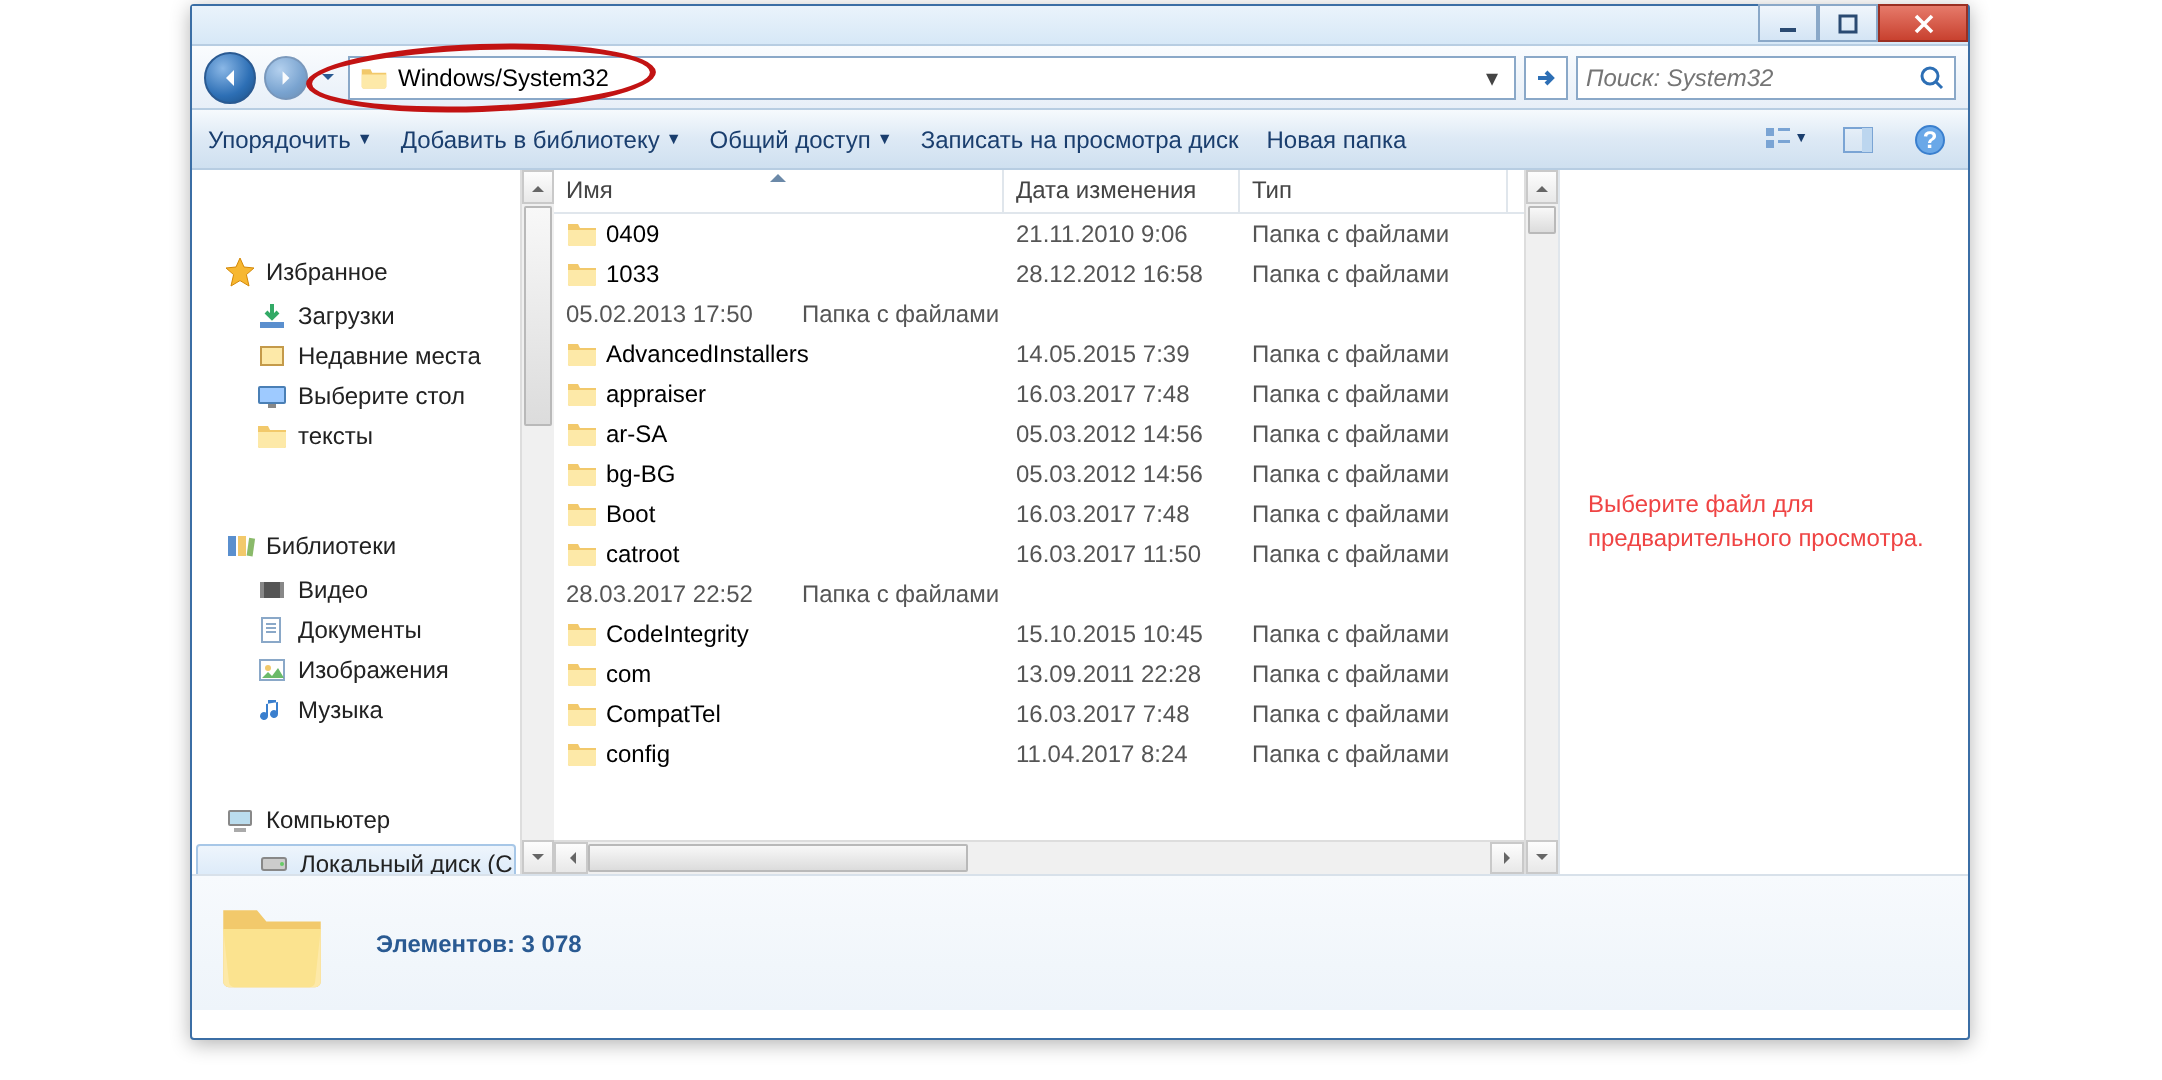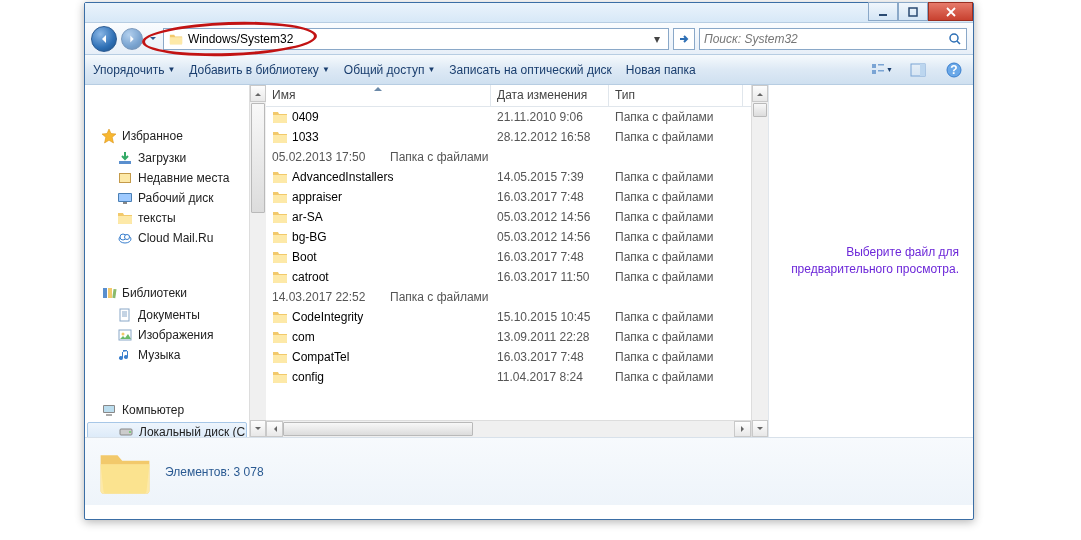--- a/index.html
+++ b/index.html
@@ -1,38 +1,38 @@
 <!DOCTYPE html>
 <html><head>
 <meta charset="utf-8">
 <style>
 * { box-sizing: border-box; margin: 0; padding: 0; font-family: "Segoe UI", Tahoma, sans-serif; font-size: 12px; }
 body { background: #fff; width: 1081px; height: 540px; overflow: hidden; }
 
-.window { position: absolute; left: 84px; top: 2px; width: 890px; height: 518px; background: #fff; border: 1px solid #3b6ea5; border-radius: 2px; box-shadow: 0 2px 10px rgba(0,0,0,0.3); }
+.window { position: absolute; left: 95px; top: 2px; width: 890px; height: 518px; background: #fff; border: 1px solid #3b6ea5; border-radius: 2px; box-shadow: 0 2px 10px rgba(0,0,0,0.3); }
 
 
 .titlebar { height: 20px; background: linear-gradient(#eaf3fb,#d7e8f7); display: flex; justify-content: flex-end; border-bottom: 1px solid #b7cde2; }
 .win-btn { width: 30px; height: 19px; margin-top: -1px; display: flex; align-items: center; justify-content: center; border: 1px solid #8aa8c8; background: linear-gradient(#f0f6fc,#d4e5f5); }
 .win-btn.close { width: 45px; background: linear-gradient(#e67a6a,#c8412f); border-color: #9a2f22; color: #fff; }
 .win-btn svg { display: block; }
 
 
 .navrow { height: 32px; display: flex; align-items: center; padding: 0 6px; background: linear-gradient(#fafcfe,#e7eff8); border-bottom: 1px solid #b7cde2; gap: 4px; }
 .nav-back, .nav-fwd { width: 26px; height: 26px; border-radius: 50%; background: radial-gradient(circle at 35% 30%, #8ab7e6, #2d6fb5 60%, #1a4d82); display: flex; align-items: center; justify-content: center; border: 1px solid #2a5a92; }
 .nav-fwd { width: 22px; height: 22px; opacity: 0.6; }
 .nav-back svg, .nav-fwd svg { fill: #fff; }
 .nav-dd { width: 12px; display: flex; align-items: center; justify-content: center; }
 .addrbar { flex: 1; height: 22px; background: #fff; border: 1px solid #8aa8c8; display: flex; align-items: center; padding: 0 4px; position: relative; }
 .addrbar .folder-mini { width: 16px; height: 14px; margin-right: 4px; }
 .addrbar input { flex: 1; border: none; outline: none; font-size: 12px; }
 .addrbar .addr-dd { width: 14px; text-align: center; color: #444; }
 .go-btn { width: 22px; height: 22px; background: #fff; border: 1px solid #8aa8c8; display: flex; align-items: center; justify-content: center; }
 .go-btn svg { fill: #2d6fb5; }
-.searchbox { width: 268px; height: 22px; background: #fff; border: 1px solid #8aa8c8; display: flex; align-items: center; padding: 0 4px; }
+.searchbox { width: 190px; height: 22px; background: #fff; border: 1px solid #8aa8c8; display: flex; align-items: center; padding: 0 4px; }
 .searchbox input { flex: 1; border: none; outline: none; font-style: italic; color: #888; }
 .searchbox svg { fill: #2d6fb5; }
 
 .addr-ellipse { position: absolute; left: -22px; top: -7px; width: 175px; height: 34px; border: 3px solid #c21313; border-radius: 50%; pointer-events: none; transform: rotate(-2deg); }
 
 
 .toolbar { height: 30px; background: linear-gradient(#f6fafd,#dde9f5 50%,#cfe0f0); border-bottom: 1px solid #b7cde2; display: flex; align-items: center; padding: 0 8px; gap: 14px; color: #1a3e6e; }
 .tb-item { display: flex; align-items: center; gap: 3px; cursor: default; justify-content: center; }
 .tb-item .dd { font-size: 8px; }
 .tb-spacer { flex: 1; }
@@ -66,24 +66,24 @@
 .row .c-name { display: flex; align-items: center; gap: 4px; }
 .row .c-date, .row .c-type { color: #555; }
 .main-scroll { width: 17px; background: #f0f0f0; border-left: 1px solid #ddd; position: relative; }
 .main-scroll .arr { height: 17px; display: flex; align-items: center; justify-content: center; background: linear-gradient(#fdfdfd,#e8e8e8); border: 1px solid #c9c9c9; }
 .main-scroll .thumb { position: absolute; top: 18px; left: 1px; right: 1px; height: 14px; background: linear-gradient(#f8f8f8,#dcdcdc); border: 1px solid #b9b9b9; border-radius: 1px; }
 .hscroll { height: 17px; background: #f0f0f0; border-top: 1px solid #ddd; display: flex; }
 .hscroll .arr { width: 17px; display: flex; align-items: center; justify-content: center; background: linear-gradient(#fdfdfd,#e8e8e8); border: 1px solid #c9c9c9; }
 .hscroll .track { flex: 1; position: relative; }
 .hscroll .thumb { position: absolute; left: 0; top: 1px; bottom: 1px; width: 190px; background: linear-gradient(#f8f8f8,#dcdcdc); border: 1px solid #b9b9b9; border-radius: 1px; }
 
-.preview { width: 205px; border-left: 1px solid #e0e6ec; display: flex; align-items: center; justify-content: center; text-align: right; color: #6d28d9; padding: 0 14px; line-height: 1.4; }
-
-
-.status { height: 68px; border-top: 1px solid #d8e1ea; background: linear-gradient(#f7fafd,#eef4fa); display: flex; align-items: center; padding: 6px 10px; gap: 10px; }
+.preview { width: 205px; border-left: 1px solid #e0e6ec; display: flex; align-items: center; justify-content: center; text-align: left; color: #ef4444; padding: 0 14px; line-height: 1.4; }
+
+
+.status { height: 68px; border-top: 1px solid #d8e1ea; background: linear-gradient(#f7fafd,#eef4fa); display: flex; align-items: center; padding: 6px 10px; gap: 22px; font-weight: bold; }
 .status .big-folder { width: 60px; height: 60px; }
 .status .info { color: #2a5a92; }
 </style>
 </head>
 <body>
 
 <svg width="0" height="0" style="position:absolute">
 <defs>
 <g id="folder16">
   <path d="M1 3h5l1 2h8v8a1 1 0 0 1-1 1H2a1 1 0 0 1-1-1z" fill="#f2c96b"></path>
@@ -213,21 +213,21 @@
       </div>
     <div class="tb-item">
         <span>Добавить в библиотеку</span>
         <span class="dd">▼</span>
       </div>
     <div class="tb-item">
         <span>Общий доступ</span>
         <span class="dd">▼</span>
       </div>
     <div class="tb-item">
-        <span>Записать на оптический диск</span>
+        <span>Записать на просмотра диск</span>
       </div>
     <div class="tb-item">
         <span>Новая папка</span>
       </div>
     <div class="tb-spacer"></div>
     <div class="tb-icon">
         <svg width="18" height="14">
           <rect x="1" y="1" width="4" height="4" fill="#7aa4d4"></rect>
           <rect x="7" y="1" width="10" height="1.5" fill="#7aa4d4"></rect>
           <rect x="1" y="7" width="4" height="4" fill="#7aa4d4"></rect>
@@ -269,44 +269,44 @@
               <div class="sb-item">
                 <svg class="ic" viewBox="0 0 16 16">
                   <use href="#recent16"></use>
                 </svg>
                 <span>Недавние места</span>
               </div>
               <div class="sb-item">
                 <svg class="ic" viewBox="0 0 16 16">
                   <use href="#desktop16"></use>
                 </svg>
-                <span>Рабочий диск</span>
+                <span>Выберите стол</span>
               </div>
               <div class="sb-item">
                 <svg class="ic" viewBox="0 0 16 16">
                   <use href="#folder16"></use>
                 </svg>
                 <span>тексты</span>
-              </div>
-              <div class="sb-item">
-                <svg class="ic" viewBox="0 0 16 16">
-                  <use href="#cloud16"></use>
-                </svg>
-                <span>Cloud Mail.Ru</span>
               </div>
             </div>
         </div>
         <div class="sb-group">
           <div class="sb-head">
               <svg class="ic" viewBox="0 0 16 16">
                 <use href="#libraries16"></use>
               </svg>
               <span>Библиотеки</span>
             </div>
           <div id="lib-items">
+              <div class="sb-item">
+                <svg class="ic" viewBox="0 0 16 16">
+                  <use href="#video16"></use>
+                </svg>
+                <span>Видео</span>
+              </div>
               <div class="sb-item">
                 <svg class="ic" viewBox="0 0 16 16">
                   <use href="#documents16"></use>
                 </svg>
                 <span>Документы</span>
               </div>
               <div class="sb-item">
                 <svg class="ic" viewBox="0 0 16 16">
                   <use href="#images16"></use>
                 </svg>
@@ -444,21 +444,21 @@
               <div class="c-name">
                 <svg class="ic" viewBox="0 0 16 16">
                   <use href="#folder16"></use>
                 </svg>
                 <span>catroot</span>
               </div>
               <div class="c-date">16.03.2017 11:50</div>
               <div class="c-type">Папка с файлами</div>
             </div>
             <div class="row">
-              <div class="c-date">14.03.2017 22:52</div>
+              <div class="c-date">28.03.2017 22:52</div>
               <div class="c-type">Папка с файлами</div>
             </div>
             <div class="row">
               <div class="c-name">
                 <svg class="ic" viewBox="0 0 16 16">
                   <use href="#folder16"></use>
                 </svg>
                 <span>CodeIntegrity</span>
               </div>
               <div class="c-date">15.10.2015 10:45</div>

